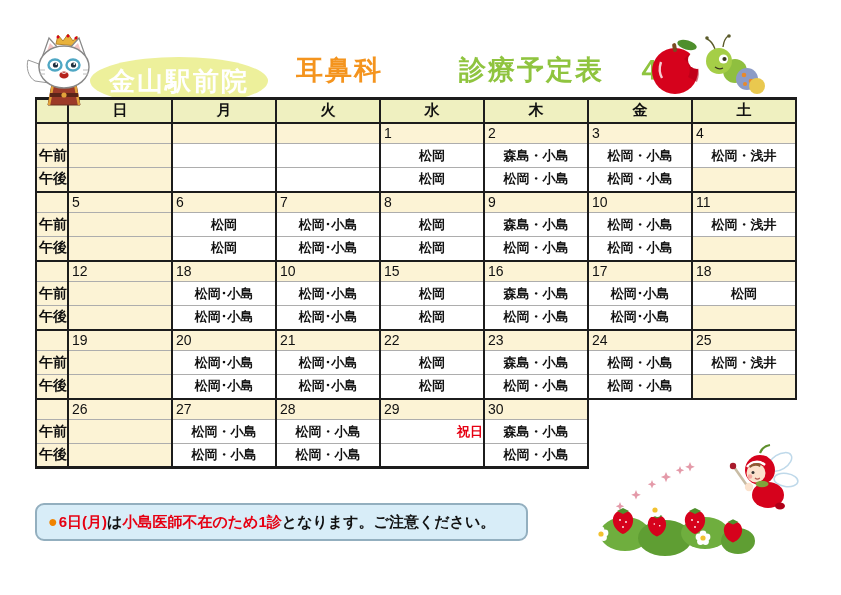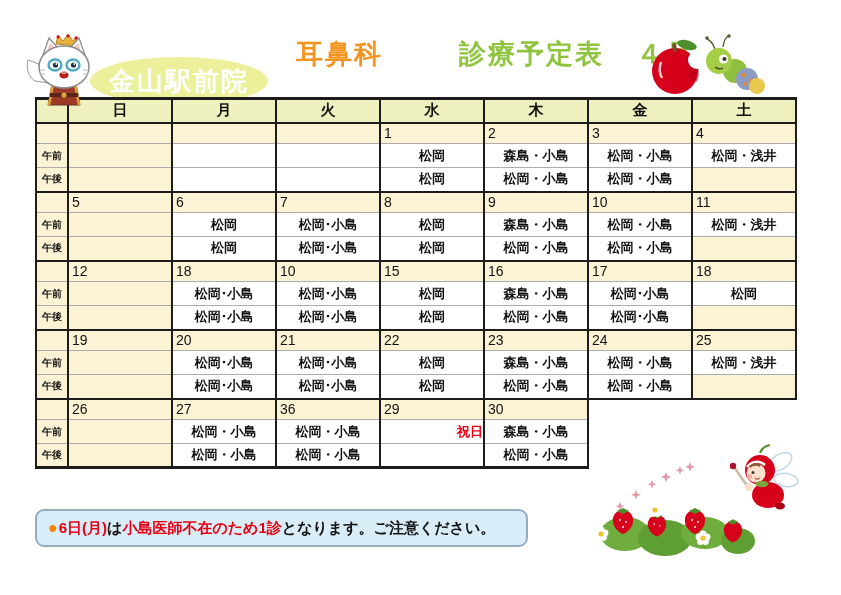--- a/index.html
+++ b/index.html
@@ -10,21 +10,21 @@
   *{box-sizing:border-box;}
   html,body{margin:0;padding:0;}
   body{width:841px;height:595px;background:#fff;position:relative;overflow:hidden;
        font-family:"Liberation Sans","DejaVu Sans",sans-serif;color:#111;}
 
   
   .oval{position:absolute;left:90px;top:57px;width:178px;height:48px;border-radius:50%;
         background:var(--oval-fill);}
   .clinic-name{position:absolute;left:0;top:0;width:100%;height:100%;display:flex;align-items:center;
         justify-content:center;color:#fff;font-weight:bold;font-size:26px;letter-spacing:2px;}
-  .title-row{position:absolute;left:296px;top:36px;display:flex;align-items:flex-start;
+  .title-row{position:absolute;left:296px;top:52px;display:flex;align-items:flex-start;
         font-weight:bold;font-size:27px;letter-spacing:2px;white-space:nowrap;font-family:Liberation Serif, serif;}
   .dept{color:var(--title-orange);margin-right:28px;}
   .sched{color:var(--title-green);margin-left:48px;}
   .month{color:var(--title-green);margin-left:32px;}
   .mascot{position:absolute;left:26px;top:34px;z-index:5;}
   .apple{position:absolute;left:645px;top:34px;}
 
   
   table.schedule{position:absolute;left:35px;top:97px;width:760px;border-collapse:collapse;
         table-layout:fixed;}
@@ -33,28 +33,28 @@
         border:2px solid var(--border-dark);border-top-width:3px;}
   tr.date-row td{height:21px;background:var(--cream);font-size:14px;font-weight:400;
         text-align:left;vertical-align:top;padding-left:3px;line-height:19px;
         border-left:2px solid var(--border-dark);border-right:2px solid var(--border-dark);
         border-top:2px solid var(--border-dark);}
   tr.session-row td{height:24px;background:#fff;font-size:13px;font-weight:bold;text-align:center;
         border-left:2px solid var(--border-dark);border-right:2px solid var(--border-dark);
         border-top:1px solid var(--border-light);}
   tr.session-row.afternoon td{border-bottom:2px solid var(--border-dark);}
   tr.session-row.last td{border-bottom:3px solid var(--border-dark);}
-  .schedule td.label{background:var(--cream);font-size:10px;text-align:center;padding-left:0;margin-top:24px;}
+  .schedule td.label{background:var(--cream);font-size:14px;text-align:right;padding-left:0;margin-top:24px;}
   .schedule td.closed{background:var(--cream);}
   .schedule td.holiday{color:var(--holiday-red);text-align:right;}
 
   
   .note-box{position:absolute;left:35px;top:503px;width:493px;height:38px;background:var(--note-bg);
         border:2.5px solid var(--note-border);border-radius:9px;display:flex;align-items:center;
-        padding-left:11px;font-size:15px;font-weight:bold;white-space:nowrap;margin-top:6px;}
+        padding-left:11px;font-size:15px;font-weight:bold;white-space:nowrap;}
   .seg-red{color:var(--note-red);}
   .seg-black{color:var(--note-black);}
   .seg-orange{color:var(--note-orange);font-size:16px;margin-right:1px;}
 
   
   .fairy{position:absolute;left:608px;top:438px;}
   .berries{position:absolute;left:593px;top:490px;}
 </style>
 </head>
 <body>
@@ -256,21 +256,21 @@
         <td class="cell">松岡･小島</td>
         <td class="cell">松岡</td>
         <td class="cell">松岡・小島</td>
         <td class="cell">松岡・小島</td>
         <td class="cell closed"></td>
       </tr>
       <tr class="date-row">
         <td class="label"></td>
         <td class="date">26</td>
         <td class="date">27</td>
-        <td class="date">36</td>
+        <td class="date">28</td>
         <td class="date">29</td>
         <td class="date">30</td>
       </tr>
       <tr class="session-row morning">
         <td class="label">午前</td>
         <td class="cell closed"></td>
         <td class="cell">松岡・小島</td>
         <td class="cell">松岡・小島</td>
         <td class="cell holiday">祝日</td>
         <td class="cell">森島・小島</td>

